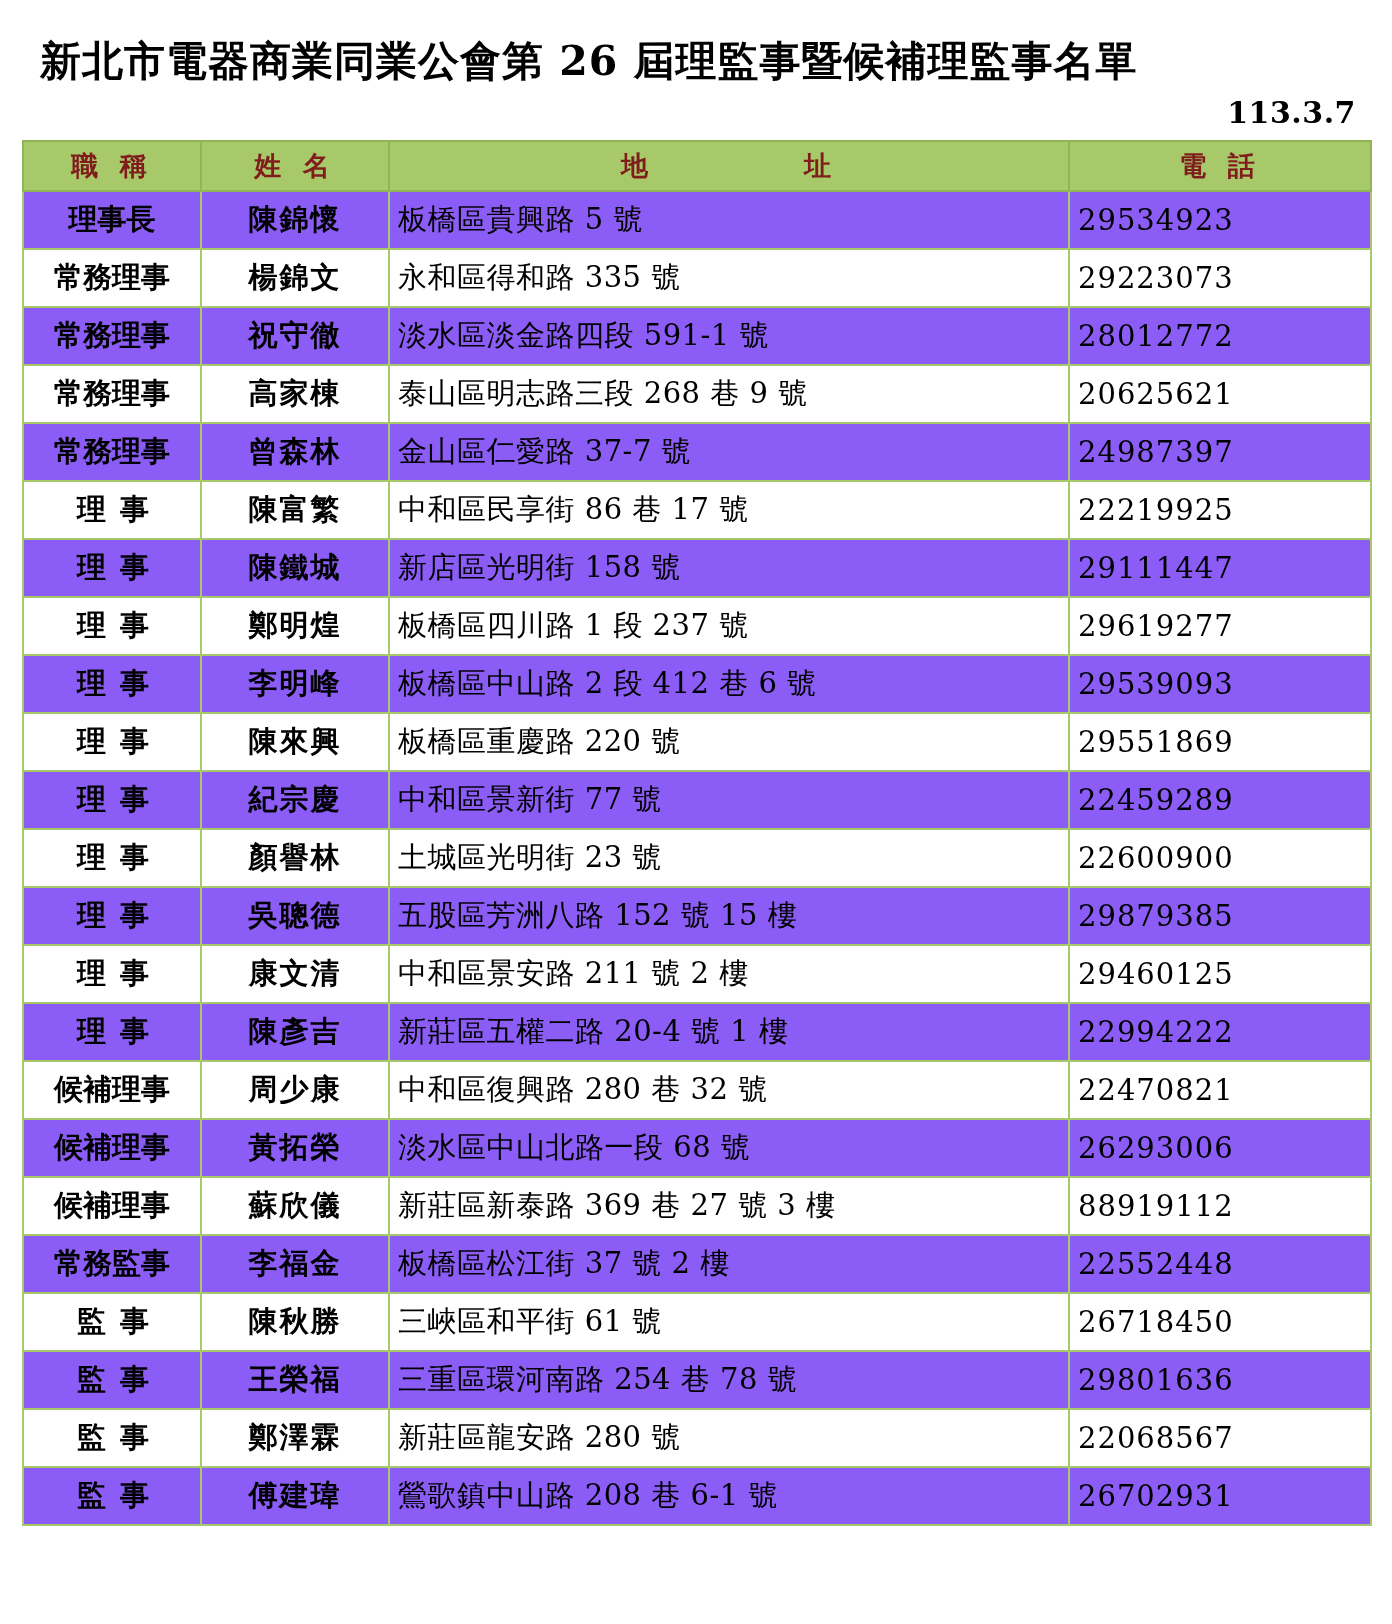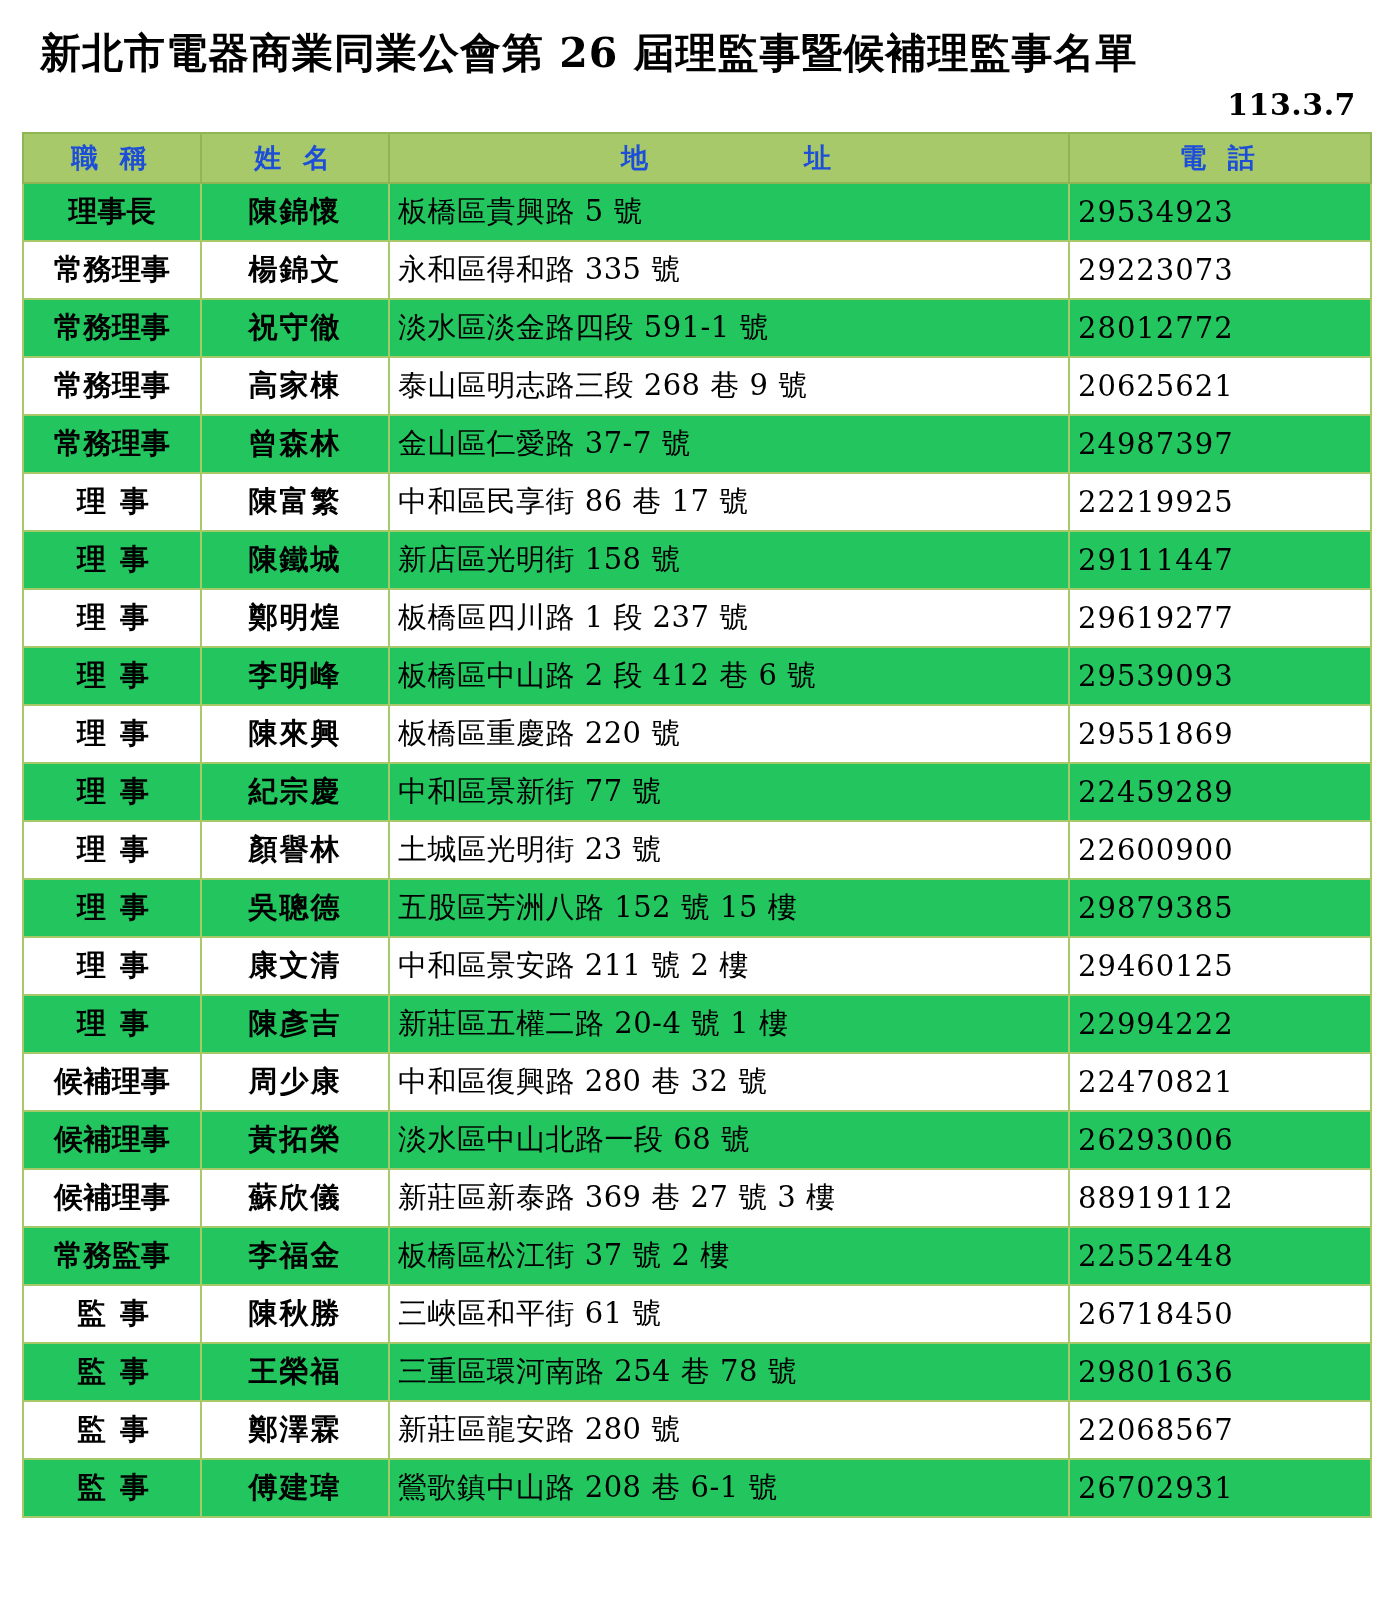--- a/index.html
+++ b/index.html
@@ -12,21 +12,21 @@
     height: 1624px;
     font-family: "DejaVu Serif", "Liberation Serif", serif;
     color: #000000;
     overflow: hidden;
   }
   .page {
     position: relative;
     width: 1392px;
     height: 1624px;
     box-sizing: border-box;
-    padding: 0 22px;
+    padding: 8px 22px;
   }
   .doc-title {
     font-size: 41px;
     font-weight: bold;
     letter-spacing: 1px;
     text-align: left;
     padding: 26px 0 4px 18px;
     white-space: nowrap;
     font-family: "DejaVu Serif", "Liberation Serif", serif;
   }
@@ -43,21 +43,21 @@
     margin: 0 auto;
     table-layout: fixed;
   }
   table.roster col.c-title { width: 178px; }
   table.roster col.c-name  { width: 188px; }
   table.roster col.c-addr  { width: 680px; }
   table.roster col.c-phone { width: 302px; }
 
   table.roster th {
     background: #a8c96a;
-    color: #1d4ed8;
+    color: #7f1d1d;
     font-size: 27px;
     font-weight: bold;
     height: 48px;
     border: 2px solid #8fb554;
     letter-spacing: 6px;
     text-align: center;
     padding: 0;
   }
   th.addr-head {
     letter-spacing: 0;
@@ -68,21 +68,21 @@
   }
   table.roster td {
     border: 2px solid #a8c96a;
     height: 56px;
     padding: 0 8px;
     font-size: 29px;
     vertical-align: middle;
     background: #ffffff;
   }
   tr.shade td {
-    background: #22c55e;
+    background: #8b5cf6;
   }
   td.title-cell {
     font-weight: bold;
     font-size: 26px;
     text-align: center;
     letter-spacing: 0px;
     padding-left: 14px;
     padding-right: 10px;
   }
   td.title-cell.spaced {

